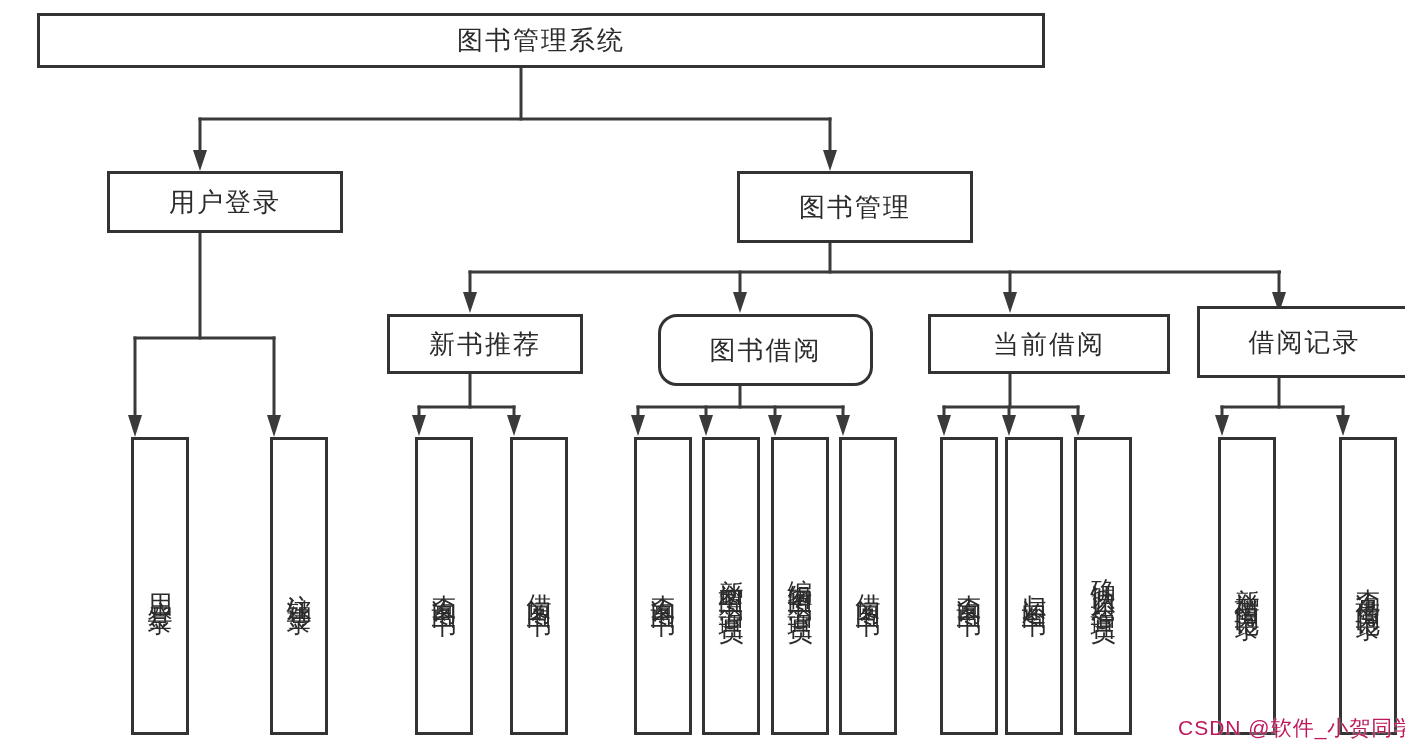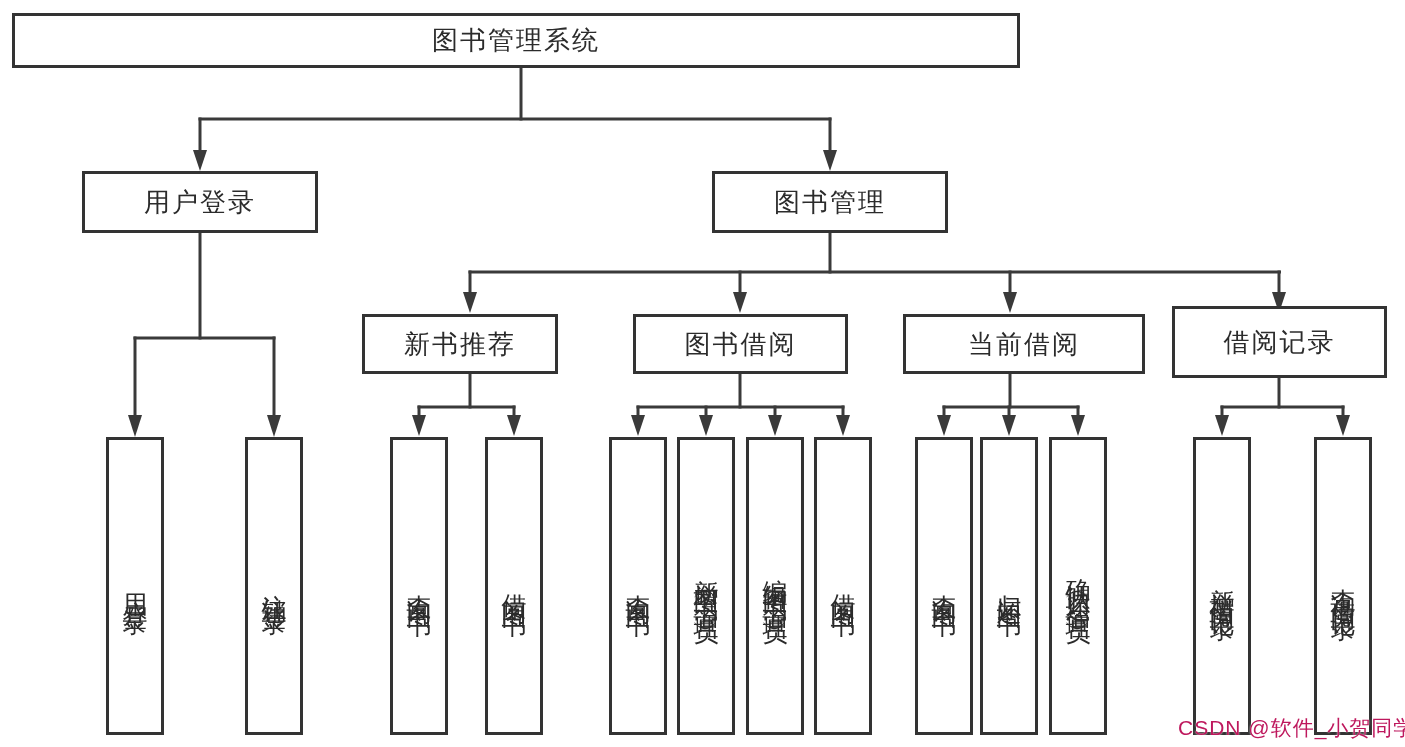--- a/index.html
+++ b/index.html
@@ -5,21 +5,21 @@
   html,body{margin:0;padding:0;background:#ffffff;}
   #canvas{
     position:relative;width:1405px;height:747px;background:#ffffff;overflow:hidden;
     font-family:"Liberation Sans","DejaVu Sans",sans-serif;color:#2b2b2b;
   }
   #wires{position:absolute;left:0;top:0;width:1405px;height:747px;}
   #wires line{stroke:#3a3a3a;stroke-width:3;}
   #wires polygon{fill:#3a3a3a;stroke:none;}
   .node{
     position:absolute;box-sizing:border-box;border:3px solid #333333;background:#ffffff;
-    display:flex;align-items:center;justify-content:center;
+    display:flex;align-items:center;justify-content:center;margin-left:25px;
   }
   .hlabel{font-size:26px;letter-spacing:2px;white-space:nowrap;}
   .vnode{width:58px;}
   .vlabel{
     writing-mode:vertical-rl;text-orientation:mixed;
     font-size:25px;letter-spacing:6px;line-height:1;white-space:nowrap;
   }
   .watermark{
     position:absolute;left:1178px;top:714px;width:220px;
     font-size:21px;letter-spacing:1px;color:#be185d;white-space:nowrap;
@@ -107,28 +107,28 @@
     </g>
   </svg>
 
   <div class="node" style="left:12px;top:13px;width:1008px;height:55px;">
     <span class="hlabel">图书管理系统</span>
   </div>
 
   <div class="node" style="left:82px;top:171px;width:236px;height:62px;">
     <span class="hlabel">用户登录</span>
   </div>
-  <div class="node" style="left:712px;top:171px;width:236px;height:62px;">
+  <div class="node" style="left:712px;top:171px;width:236px;height:72px;">
     <span class="hlabel">图书管理</span>
   </div>
 
   <div class="node" style="left:362px;top:314px;width:196px;height:60px;">
     <span class="hlabel">新书推荐</span>
   </div>
-  <div class="node" style="left:633px;top:314px;width:215px;height:60px;">
+  <div class="node" style="left:633px;top:314px;width:215px;height:72px;border-radius:19px;">
     <span class="hlabel">图书借阅</span>
   </div>
   <div class="node" style="left:903px;top:314px;width:242px;height:60px;">
     <span class="hlabel">当前借阅</span>
   </div>
   <div class="node" style="left:1172px;top:306px;width:215px;height:72px;">
     <span class="hlabel">借阅记录</span>
   </div>
 
   <div class="node vnode" style="left:106px;top:437px;height:298px;">

